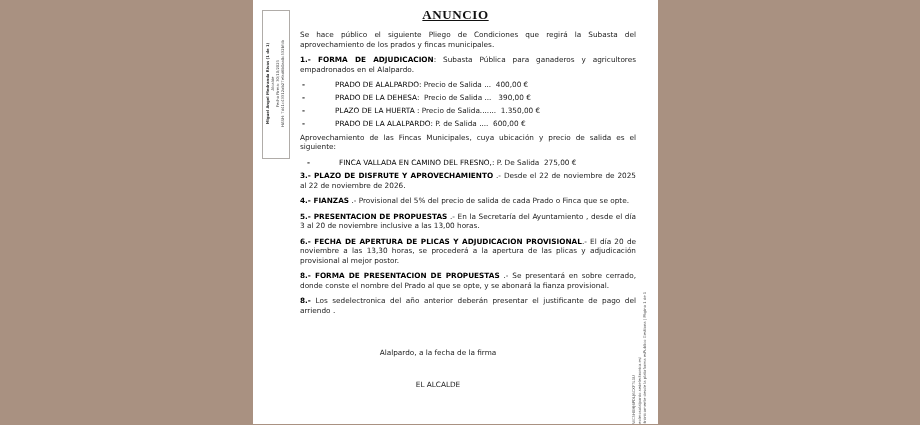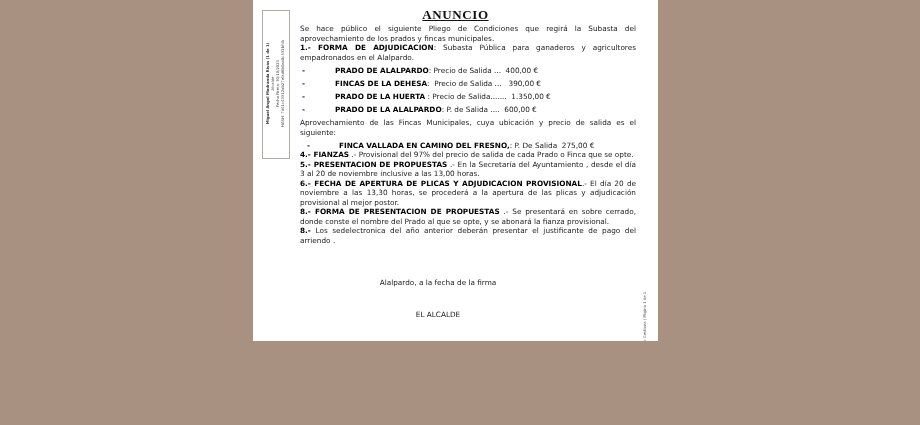--- a/index.html
+++ b/index.html
@@ -2,45 +2,45 @@
 <html><head>
 <meta charset="utf-8">
 <style>
   html,body{margin:0;padding:0;}
   body{
     width:920px;height:425px;overflow:hidden;position:relative;
     background:#a99181;
     font-family:"DejaVu Sans","Liberation Sans",sans-serif;
   }
   .page{
-    position:absolute;left:253px;top:0;width:405px;height:341px;
+    position:absolute;left:253px;top:0;width:405px;height:424px;
     background:#ffffff;overflow:hidden;color:#1c1c1c;
   }
   .doc-title{
     margin-top:7px;text-align:center;
     font-family:"Liberation Serif","DejaVu Serif",serif;
     font-weight:bold;font-size:13px;letter-spacing:0.6px;
     text-decoration:underline;color:#111;
   }
   .content{
     position:absolute;left:47px;top:24px;width:336px;
     font-size:7.3px;line-height:9.5px;text-align:justify;
   }
   .heading{
     font-weight:bold;font-size:7.4px;white-space:nowrap;
     margin-top:24px;margin-bottom:12px;color:#000;
   }
-  .para{margin:0 0;}
+  .para{margin:6px 0;}
   .para b{color:#000;}
   .item{
     position:relative;padding-left:18px;margin-top:3.5px;
     white-space:pre;text-align:left;
   }
   .item .dash{position:absolute;left:2px;top:0;font-weight:bold;}
-  .item .iname{font-weight:bold;color:#000;padding-left:17px;}
+  .item .iname{font-weight:normal;color:#000;padding-left:17px;}
   .item.finca{padding-left:22px;}
   .item.finca .dash{left:7px;}
   .footer-block{
     width:276px;margin-top:14px;text-align:center;white-space:pre;
   }
   .footer-line2{margin-top:3px;}
   .sig-box{
     position:absolute;left:9px;top:10px;width:26px;height:147px;
     border:1px solid #b0aca8;background:#fff;overflow:hidden;
   }
@@ -82,30 +82,31 @@
 
   <div class="content">
 
 
     <div class="para">Se hace público el siguiente Pliego de Condiciones que regirá la Subasta del aprovechamiento de los prados y fincas municipales.</div>
 
     <div class="para"><b>1.- FORMA DE ADJUDICACION</b><span>: Subasta Pública para ganaderos y agricultores empadronados en el Alalpardo.</span></div>
 
 
     <div class="item"><span class="dash">-</span><span class="iname">PRADO DE ALALPARDO</span><span class="irest">: Precio de Salida ...  400,00 €</span></div>
-    <div class="item"><span class="dash">-</span><span class="iname">FINCAS DE LA DEHESA</span><span class="irest">:  Precio de Salida ...   390,00 €</span></div>
-    <div class="item"><span class="dash">-</span><span class="iname">PRADO DE LA HUERTA</span><span class="irest"> : Precio de Salida.......  1.350,00 €</span></div>
+    <div class="item"><span class="dash">-</span><span class="iname">PRADO DE LA DEHESA</span><span class="irest">:  Precio de Salida ...   390,00 €</span></div>
+    <div class="item"><span class="dash">-</span><span class="iname">PLAZO DE LA HUERTA</span><span class="irest"> : Precio de Salida.......  1.350,00 €</span></div>
     <div class="item"><span class="dash">-</span><span class="iname">PRADO DE LA ALALPARDO</span><span class="irest">: P. de Salida ....  600,00 €</span></div>
 
     <div class="para" style="margin-top:4px;">Aprovechamiento de las Fincas Municipales, cuya ubicación y precio de salida es el siguiente:</div>
 
     <div class="item finca"><span class="dash">-</span><span class="iname">FINCA VALLADA EN CAMINO DEL FRESNO,</span><span class="irest">: P. De Salida  275,00 €</span></div>
 
+    <div class="para" style="margin-top:4px;"><b>3.- PLAZO DE DISFRUTE Y APROVECHAMIENTO</b><span> .- Desde el 22 de noviembre de 2025 al 22 de noviembre de 2026.</span></div>
 
-    <div class="para"><b>4.- FIANZAS</b><span> .- Provisional del 97% del precio de salida de cada Prado o Finca que se opte.</span></div>
+    <div class="para"><b>4.- FIANZAS</b><span> .- Provisional del 5% del precio de salida de cada Prado o Finca que se opte.</span></div>
 
     <div class="para"><b>5.- PRESENTACION DE PROPUESTAS</b><span> .- En la Secretaría del Ayuntamiento , desde el día 3 al 20 de noviembre inclusive a las 13,00 horas.</span></div>
 
     <div class="para"><b>6.- FECHA DE APERTURA DE PLICAS Y ADJUDICACION PROVISIONAL</b><span>.- El día 20 de noviembre a las 13,30 horas, se procederá a la apertura de las plicas y adjudicación provisional al mejor postor.</span></div>
 
     <div class="para"><b>8.- FORMA DE PRESENTACION DE PROPUESTAS</b><span> .- Se presentará en sobre cerrado, donde conste el nombre del Prado al que se opte, y se abonará la fianza provisional.</span></div>
 
     <div class="para"><b>8.-</b><span> Los sedelectronica del año anterior deberán presentar el justificante de pago del arriendo .</span></div>
 
     <div class="footer-block">

